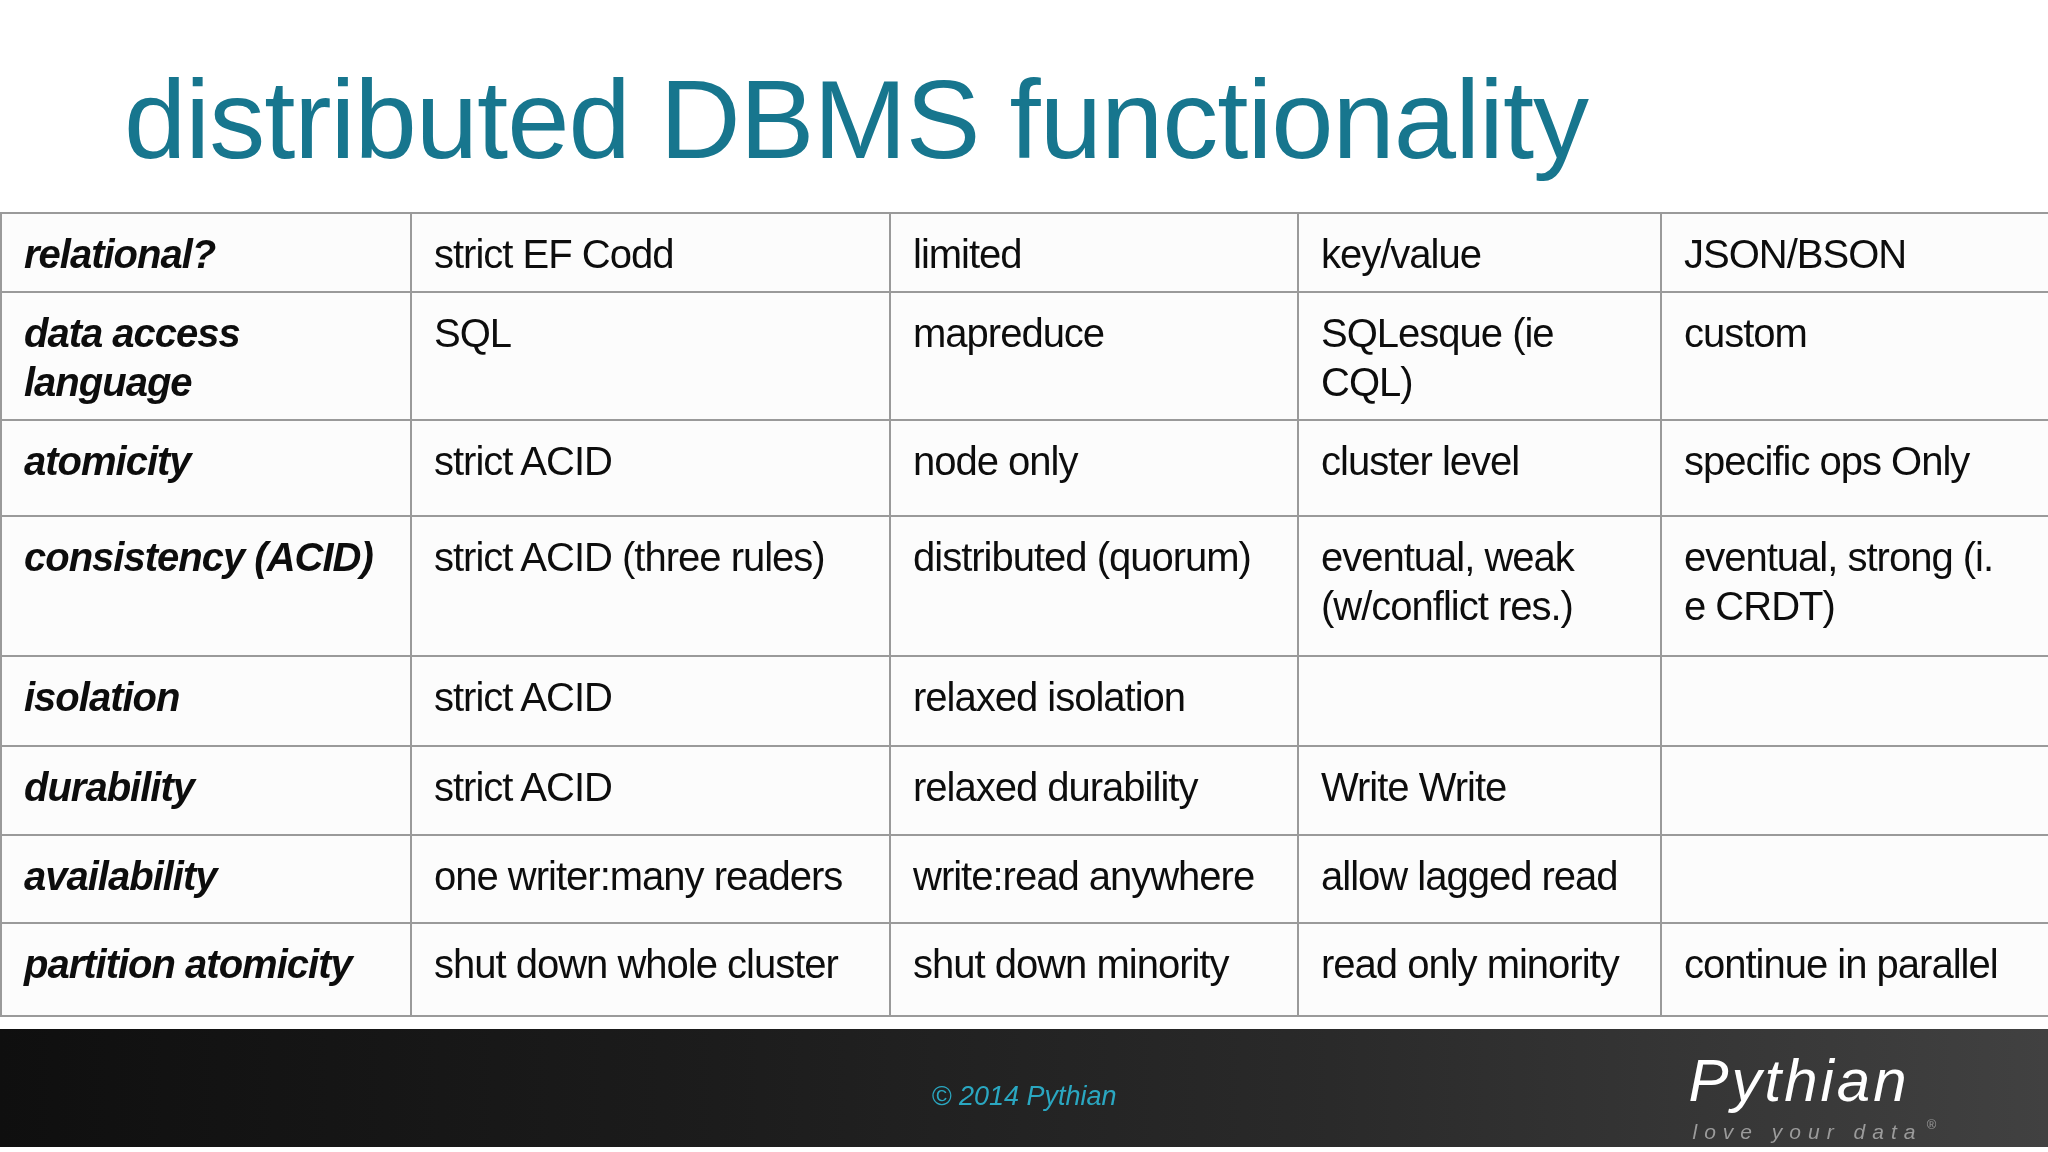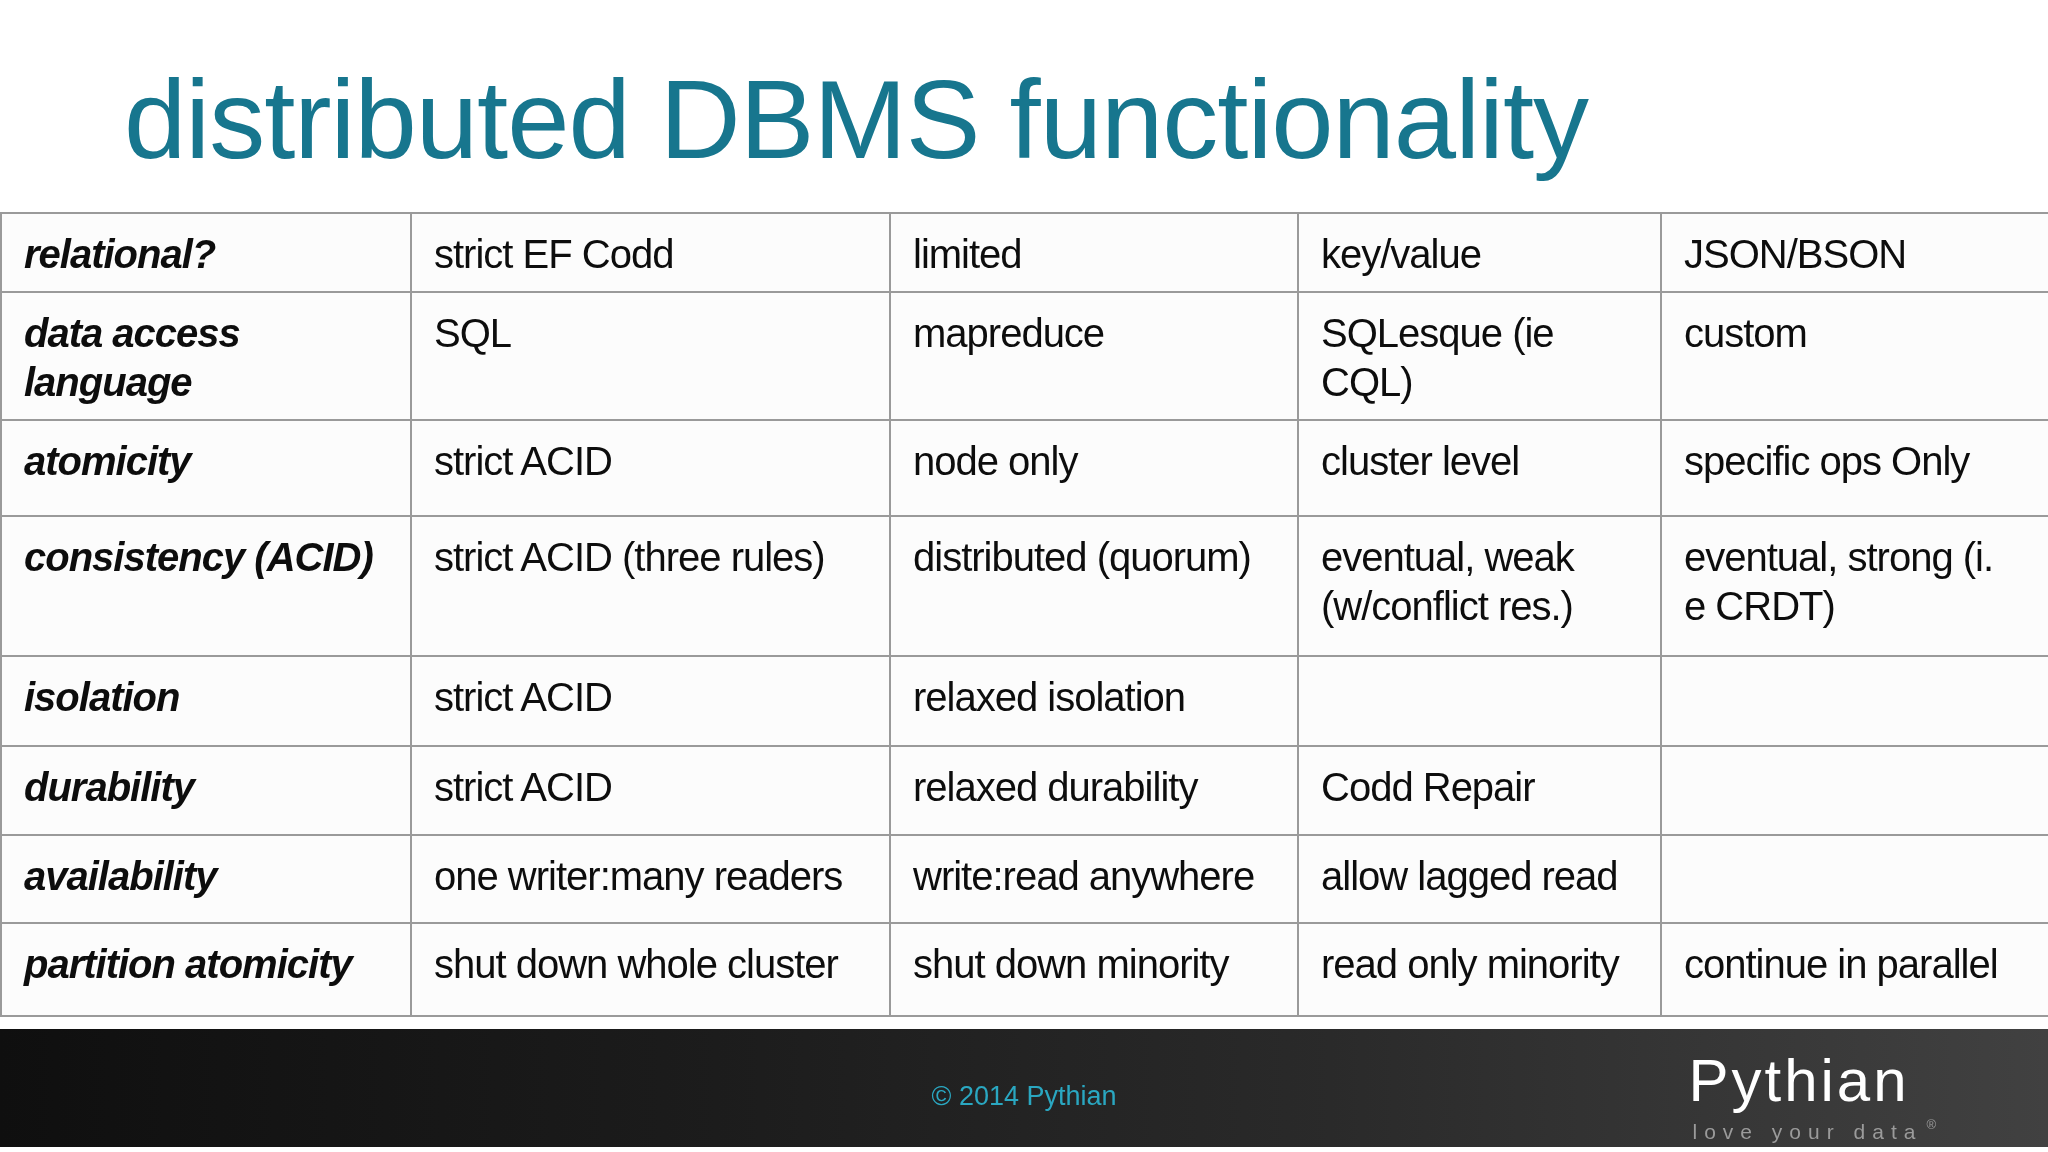--- a/index.html
+++ b/index.html
@@ -66,20 +66,21 @@
   tr.r7 { height: 93px; }
 
   
   .footer {
     position: absolute;
     top: 1029px;
     left: 0;
     width: 2048px;
     height: 118px;
     background: linear-gradient(90deg, #0f0f0f 0%, #1c1c1c 35%, #2a2a2a 65%, #414141 100%);
+    font-style: italic;
   }
   .copyright {
     position: absolute;
     top: 52px;
     left: 0;
     right: 0;
     text-align: center;
     font-size: 27px;
     color: #2aa7c1;
   }
@@ -166,21 +167,21 @@
           <th>isolation</th>
           <td>strict ACID</td>
           <td>relaxed isolation</td>
           <td></td>
           <td></td>
         </tr>
         <tr class="r5">
           <th>durability</th>
           <td>strict ACID</td>
           <td>relaxed durability</td>
-          <td>Codd Repair</td>
+          <td>Write Write</td>
           <td></td>
         </tr>
         <tr class="r6">
           <th>availability</th>
           <td>one writer:many readers</td>
           <td>write:read anywhere</td>
           <td>allow lagged read</td>
           <td></td>
         </tr>
         <tr class="r7">

